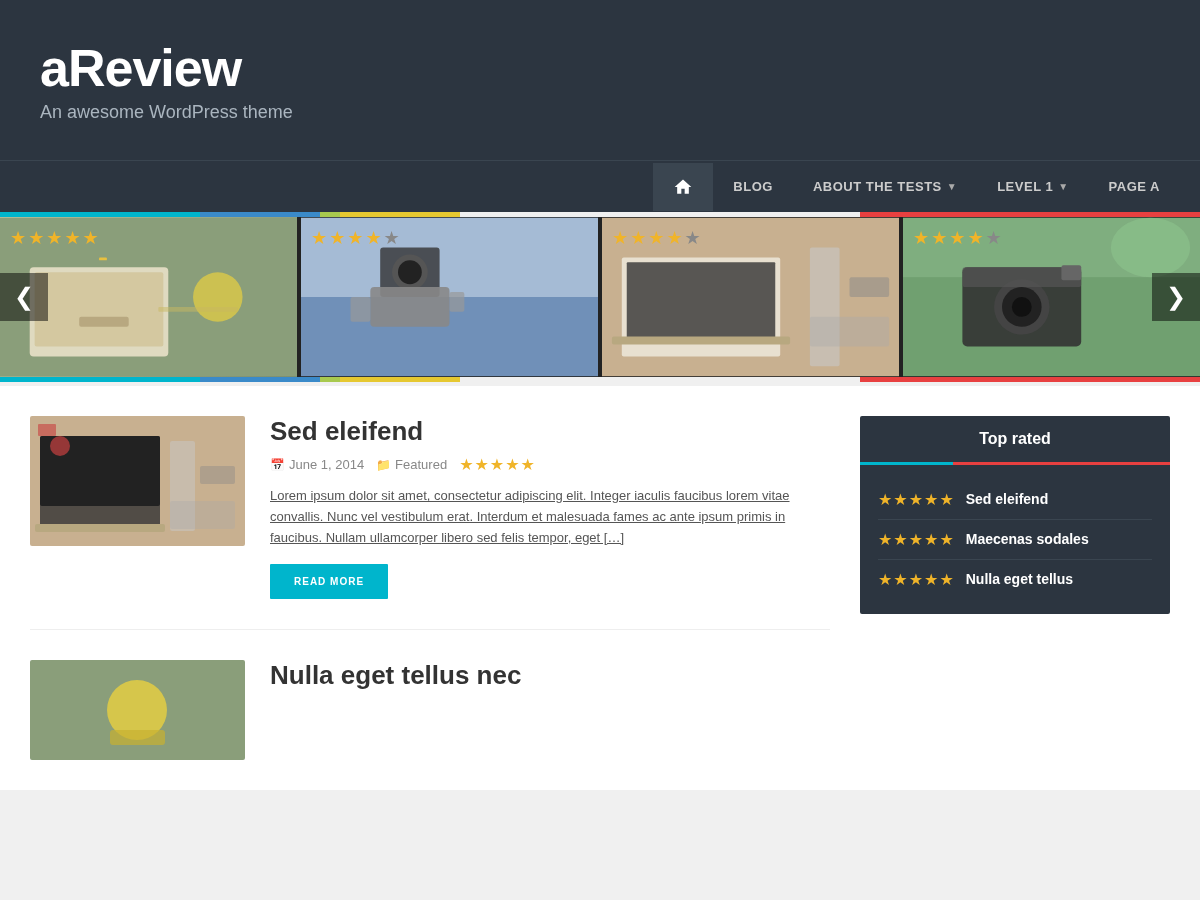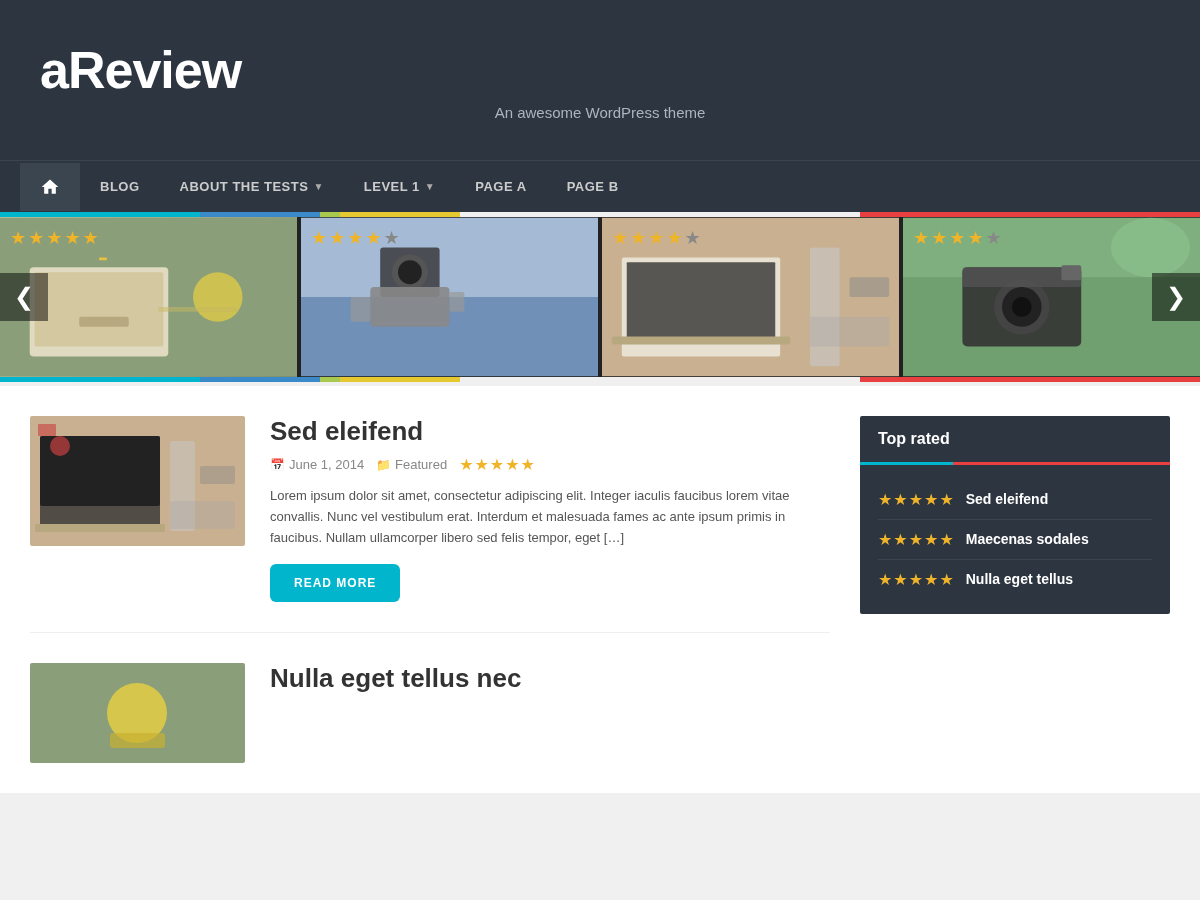--- a/index.html
+++ b/index.html
@@ -16,35 +16,35 @@
     }
     .site-title {
       font-size: 52px;
       font-weight: 800;
       color: #fff;
       letter-spacing: -1px;
       line-height: 1;
     }
     .site-tagline {
       color: #aab5bf;
-      font-size: 15px;
+      font-size: 18px;
       margin-top: 8px;
-      text-align: center;
     }
 
     
     .site-nav {
       background: #2c3540;
       border-top: 1px solid #3a4550;
       padding: 0 20px;
     }
     .nav-inner {
       display: flex;
       align-items: center;
       gap: 0;
+      justify-content: flex-end;
     }
     .nav-home {
       background: #3a4550;
       padding: 14px 20px;
       color: #fff;
       cursor: pointer;
       display: flex;
       align-items: center;
     }
     .nav-home svg { width: 20px; height: 20px; fill: #fff; }
@@ -169,20 +169,21 @@
     }
     .meta-date { display: flex; align-items: center; gap: 4px; }
     .meta-category { display: flex; align-items: center; gap: 4px; }
     .meta-stars { display: flex; gap: 1px; }
     .meta-star { font-size: 16px; }
     .article-excerpt {
       font-size: 13px;
       line-height: 1.6;
       color: #555;
       margin-bottom: 15px;
+      text-decoration: underline;
     }
     .article-buttons {
       display: flex;
       gap: 10px;
     }
     .btn-buy {
       background: #e84d6a;
       color: #fff;
       border: none;
       padding: 12px 24px;
@@ -191,26 +192,26 @@
       letter-spacing: 1px;
       text-transform: uppercase;
       cursor: pointer;
       border-radius: 2px;
     }
     .btn-read {
       background: #00b5cc;
       color: #fff;
       border: none;
       padding: 12px 24px;
-      font-size: 12px;
+      font-size: 10px;
       font-weight: 700;
       letter-spacing: 1px;
       text-transform: uppercase;
       cursor: pointer;
-      border-radius: 6px;
+      border-radius: 1px;
     }
 
     
     .article-partial {
       display: flex;
       gap: 25px;
     }
     .article-partial .article-thumb {
       width: 215px;
       height: 100px;
@@ -223,21 +224,21 @@
       border-radius: 2px;
       overflow: hidden;
     }
     .widget-title {
       color: #fff;
       font-size: 16px;
       font-weight: 700;
       padding: 14px 18px;
       display: flex;
       align-items: center;
-      justify-content: flex-start;
+      justify-content: center;
     }
     .widget-title-bar {
       height: 3px;
       background: linear-gradient(to right, #00b5cc 30%, #e84040 30%);
     }
     .widget-content {
       padding: 15px 18px;
     }
     .top-rated-item {
       display: flex;
@@ -286,23 +287,20 @@
     <div class="nav-item">
       <span>ABOUT THE TESTS</span>
       <span class="nav-arrow">▼</span>
     </div>
     <div class="nav-item">
       <span>LEVEL 1</span>
       <span class="nav-arrow">▼</span>
     </div>
     <div class="nav-item">
       <span>PAGE A</span>
-    </div>
-    <div class="nav-item">
-      <span>PAGE B</span>
     </div>
   </div>
 </nav>
 
 <div class="color-bar">
   <div class="color-bar-cyan"></div>
   <div class="color-bar-blue"></div>
   <div class="color-bar-green"></div>
   <div class="color-bar-yellow"></div>
   <div class="color-bar-gap"></div>

